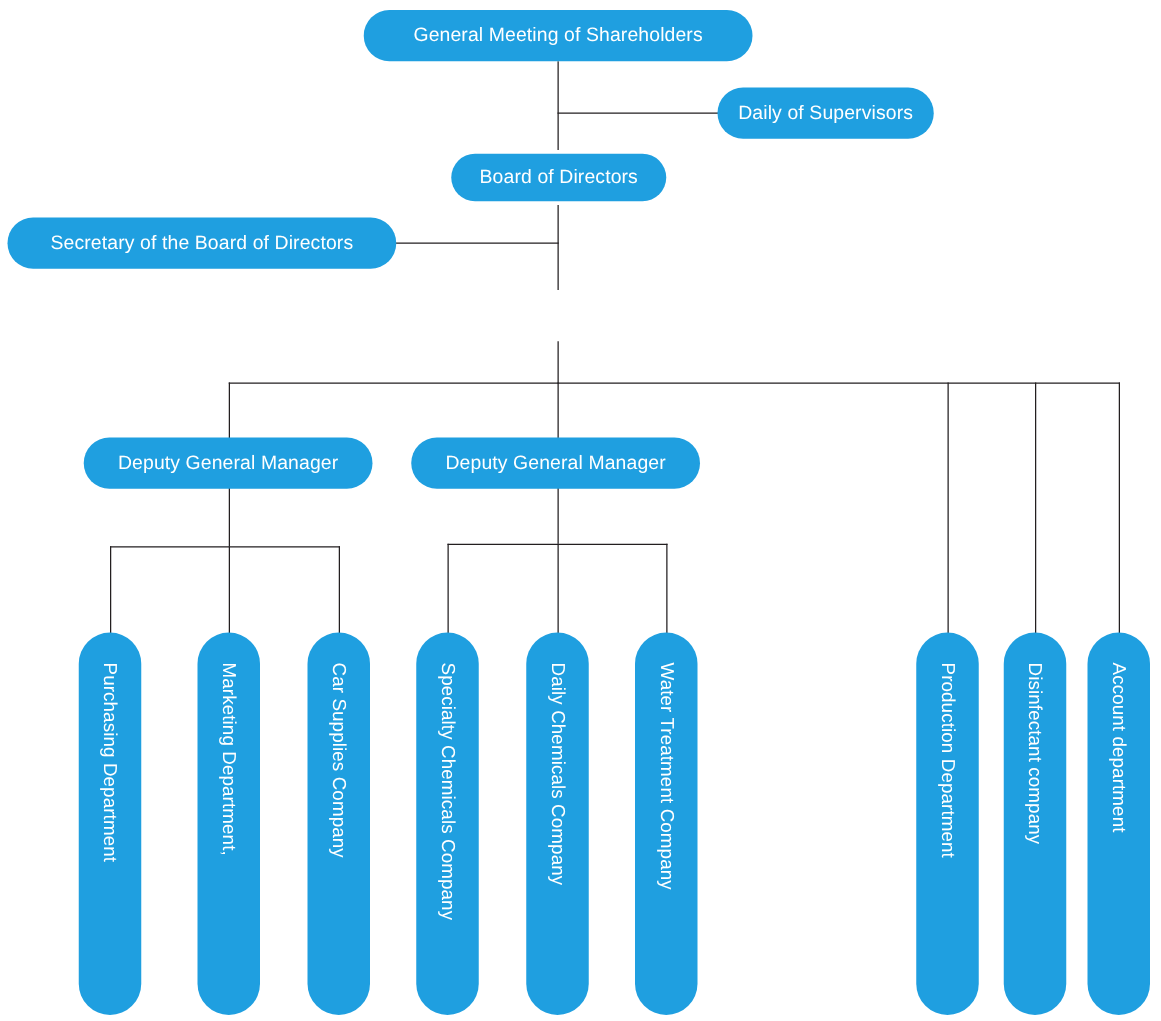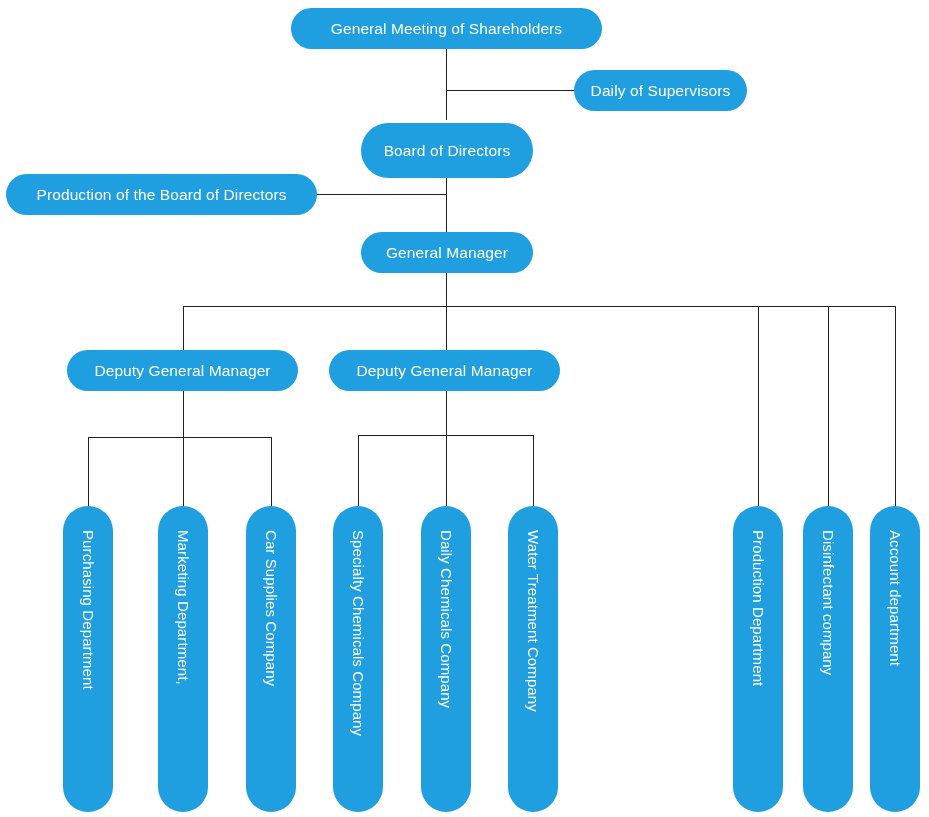--- a/index.html
+++ b/index.html
@@ -95,25 +95,24 @@
   <div class="line v" style="left:446px; top:390px; height:45px;"></div>
   <div class="line h" style="left:358px; top:435px; width:176px;"></div>
   <div class="line v" style="left:358px; top:435px; height:73px;"></div>
   <div class="line v" style="left:446px; top:435px; height:73px;"></div>
   <div class="line v" style="left:533px; top:435px; height:73px;"></div>
 
   <div class="node horiz" style="left:291px; top:8px; width:311px; height:41px;">General Meeting of Shareholders</div>
 
   <div class="node horiz" style="left:574px; top:70px; width:173px; height:41px;">Daily of Supervisors</div>
 
-  <div class="node horiz" style="left:361px; top:123px; width:172px; height:55px;">Board of Directors</div>
+  <div class="node horiz" style="left:361px; top:123px; width:172px; height:38px;">Board of Directors</div>
 
-  <div class="node horiz" style="left:6px; top:174px; width:311px; height:41px;">Production of the Board of Directors</div>
+  <div class="node horiz" style="left:6px; top:174px; width:311px; height:41px;">Secretary of the Board of Directors</div>
 
-  <div class="node horiz" style="left:361px; top:232px; width:172px; height:41px;">General Manager</div>
 
   <div class="node horiz" style="left:67px; top:350px; width:231px; height:41px;">Deputy General Manager</div>
 
   <div class="node horiz" style="left:329px; top:350px; width:231px; height:41px;">Deputy General Manager</div>
 
   <div class="node vert" style="left:63px; top:506px; width:50px; height:306px;">
     <span class="vlabel">Purchasing Department</span>
   </div>
   <div class="node vert" style="left:158px; top:506px; width:50px; height:306px;">
     <span class="vlabel">Marketing Department,</span>

